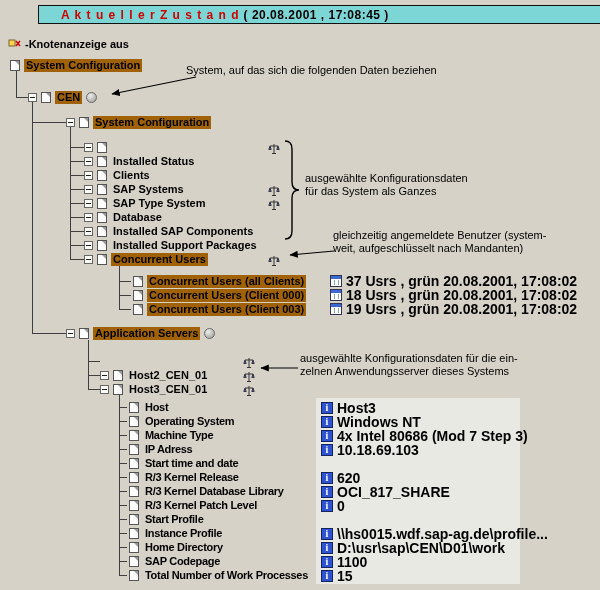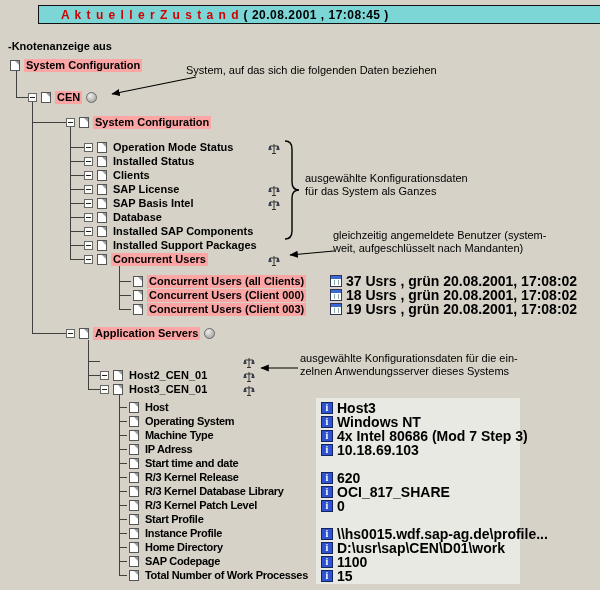--- a/index.html
+++ b/index.html
@@ -4,25 +4,25 @@
 <style>
   html,body{margin:0;padding:0;background:#d6d2c7;}
   .screen{position:relative;width:600px;height:590px;background:#d6d2c7;overflow:hidden;
           font-family:"Liberation Sans",sans-serif;}
   .titlebar{position:absolute;left:6px;top:5px;width:586px;height:19px;background:#7dd6d6;
             border:1px solid #111;box-sizing:border-box;display:flex;align-items:center;
             padding-left:22px;white-space:nowrap;margin-left:32px;}
   .title-red{color:#cf0000;font-weight:bold;font-size:12px;letter-spacing:1px;}
   .title-black{color:#000;font-weight:bold;font-size:12px;margin-left:4px;letter-spacing:.5px;}
   .legend{position:absolute;left:8px;top:36px;height:15px;display:flex;align-items:center;gap:4px;
-          font-weight:bold;font-size:11px;color:#000;white-space:nowrap;flex-direction:column;}
+          font-weight:bold;font-size:11px;color:#000;white-space:nowrap;}
   .row{position:absolute;height:14px;display:flex;align-items:center;gap:4px;
        font-weight:bold;font-size:11px;color:#000;white-space:nowrap;}
   .lbl{padding:0 2px;line-height:13px;}
-  .hl{background:#fca5a5;}
+  .hl{background:#a16207;}
   .tight{letter-spacing:-0.3px;}
   .val{font-weight:bold;font-size:14px;}
   .doc{width:10px;height:11px;background:#fff;border:1px solid #555;box-sizing:border-box;
        position:relative;flex:none;}
   .doc::after{content:"";position:absolute;top:0;right:0;border-style:solid;
        border-width:0 4px 4px 0;border-color:transparent #999 transparent transparent;}
   .box{width:9px;height:9px;background:#fcfcf7;border:1px solid #666;box-sizing:border-box;
        position:relative;flex:none;}
   .box.minus::after{content:"";position:absolute;left:1px;right:1px;top:3px;height:1px;background:#222;}
   .circle{width:11px;height:11px;border-radius:50%;border:1px solid #6a6a6a;box-sizing:border-box;
@@ -88,41 +88,40 @@
 
   <div class="row" style="top:115px;left:66px">
     <span class="box minus"></span>
     <span class="doc"></span>
     <span class="lbl hl">System Configuration</span>
   </div>
 
   <div class="row" style="top:140px;left:84px">
     <span class="box minus"></span>
     <span class="doc"></span>
-    <span class="lbl">Operation Mode Status</span>
   </div>
   <div class="row" style="top:154px;left:84px">
     <span class="box minus"></span>
     <span class="doc"></span>
     <span class="lbl">Installed Status</span>
   </div>
   <div class="row" style="top:168px;left:84px">
     <span class="box minus"></span>
     <span class="doc"></span>
     <span class="lbl">Clients</span>
   </div>
   <div class="row" style="top:182px;left:84px">
     <span class="box minus"></span>
     <span class="doc"></span>
-    <span class="lbl">SAP License</span>
+    <span class="lbl">SAP Systems</span>
   </div>
   <div class="row" style="top:196px;left:84px">
     <span class="box minus"></span>
     <span class="doc"></span>
-    <span class="lbl">SAP Basis Intel</span>
+    <span class="lbl">SAP Type System</span>
   </div>
   <div class="row" style="top:210px;left:84px">
     <span class="box minus"></span>
     <span class="doc"></span>
     <span class="lbl">Database</span>
   </div>
   <div class="row" style="top:224px;left:84px">
     <span class="box minus"></span>
     <span class="doc"></span>
     <span class="lbl">Installed SAP Components</span>

